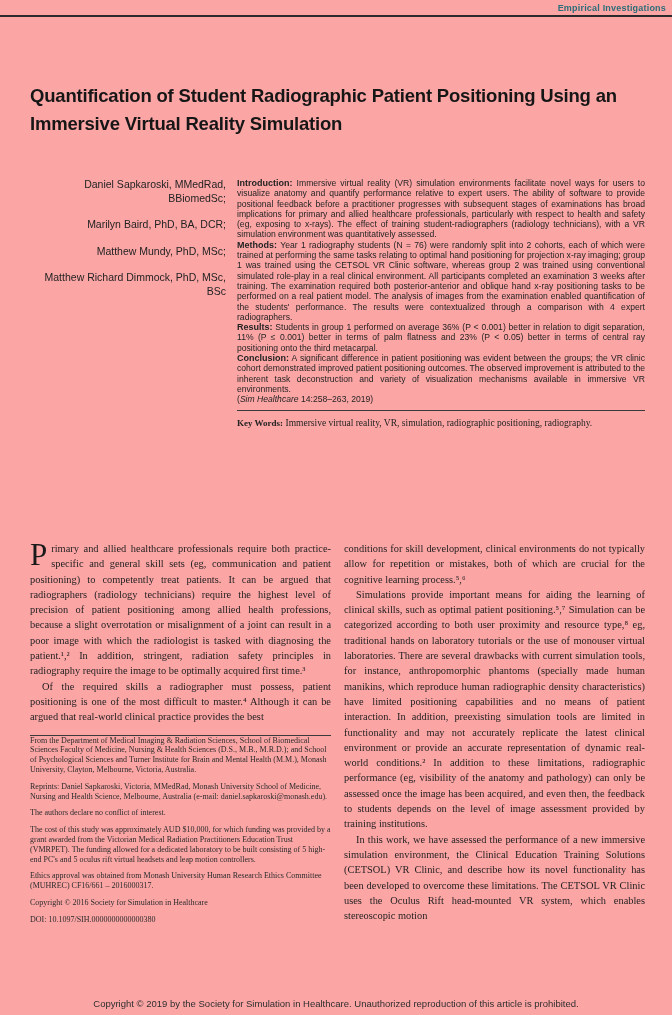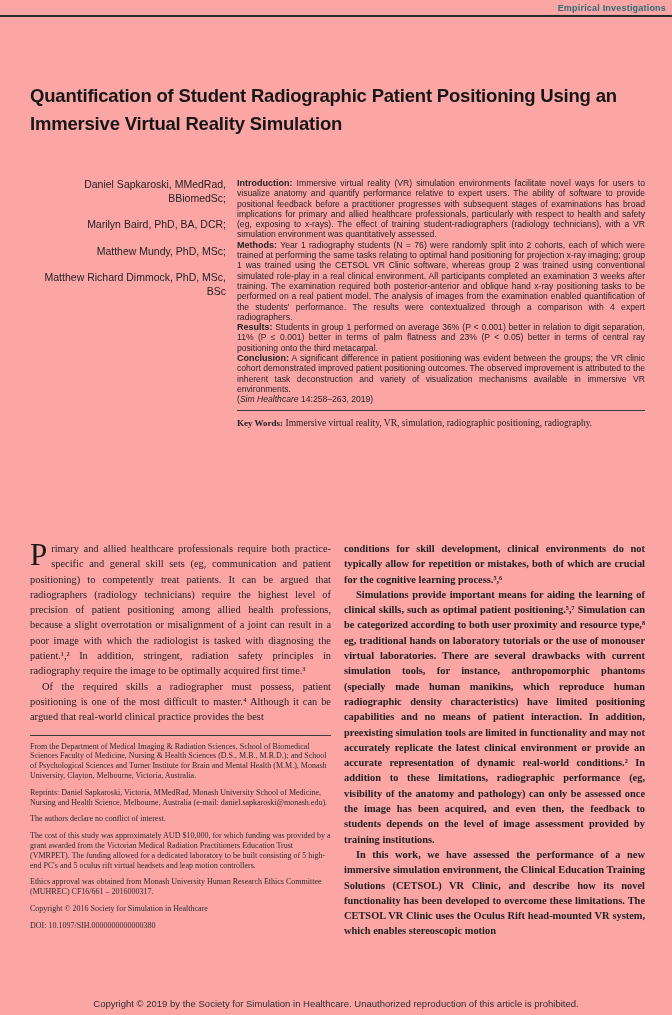--- a/index.html
+++ b/index.html
@@ -43,30 +43,30 @@
     font-family:"Liberation Serif","DejaVu Serif",serif;
     font-size:9.5px; line-height:11.5px; text-align:left; color:#232323;
   }
   
   .body-cols {
     position:absolute; top:541px; left:30px; right:27px;
     display:flex; gap:13px;
     font-size:10.4px; line-height:15.3px; text-align:justify; color:#1f1f1f;
   }
   .col-left { width:301px; flex:0 0 auto; }
-  .col-right { flex:1 1 auto;font-weight:bold; }
+  .col-right { flex:1 1 auto; }
   .body-cols p { margin:0; }
   .body-cols p + p { text-indent:12px; }
   .drop-cap {
     float:left; font-size:31px; line-height:26px; padding:1px 4px 0 0;
     color:#1a1a1a;
   }
   
   .footnotes {
-    margin-top:10px; border-top:1px solid #3a3a3a; padding-top:6px;
+    margin-top:10px; border-top:1px solid #3a3a3a; 
     font-size:8px; line-height:9.8px; text-align:left; color:#2b2b2b;
   }
   .footnotes p { margin:0 0 7px 0; text-indent:0 !important; }
   
   .page-footer {
     position:absolute; top:1028px; left:30px; right:27px;
     display:flex; align-items:baseline;
   }
   .page-number {
     font-family:"Liberation Sans","DejaVu Sans",sans-serif;

